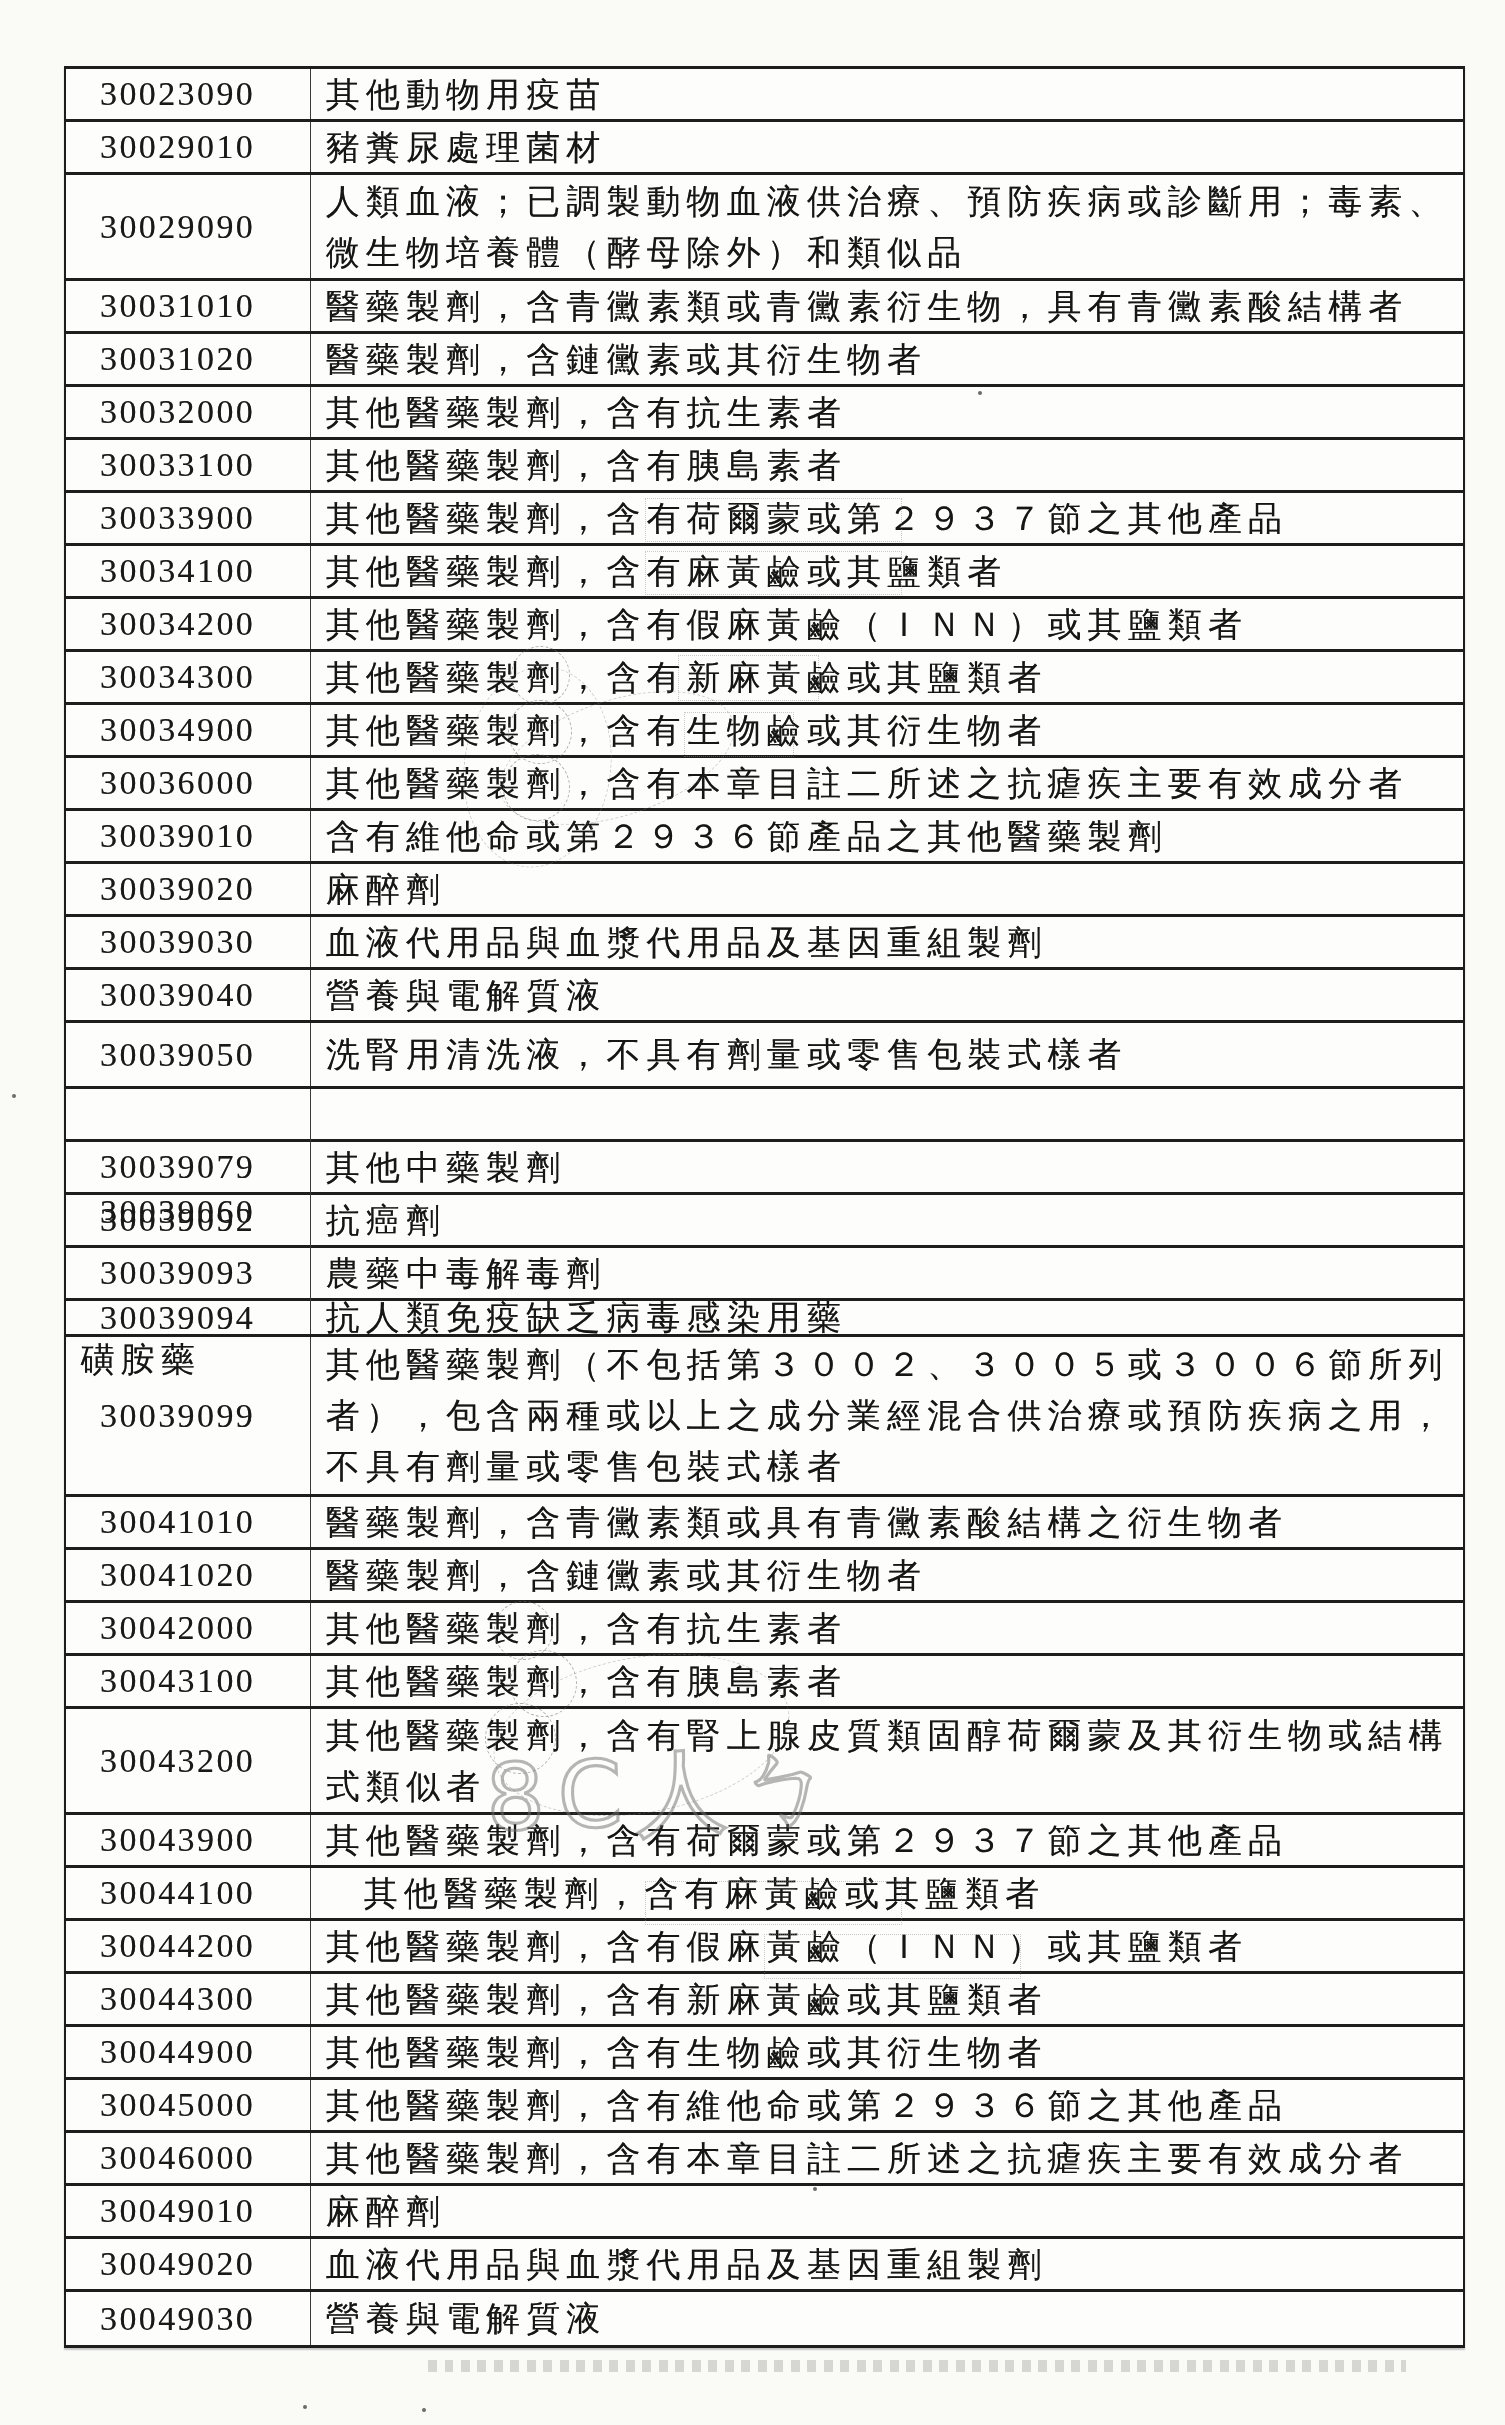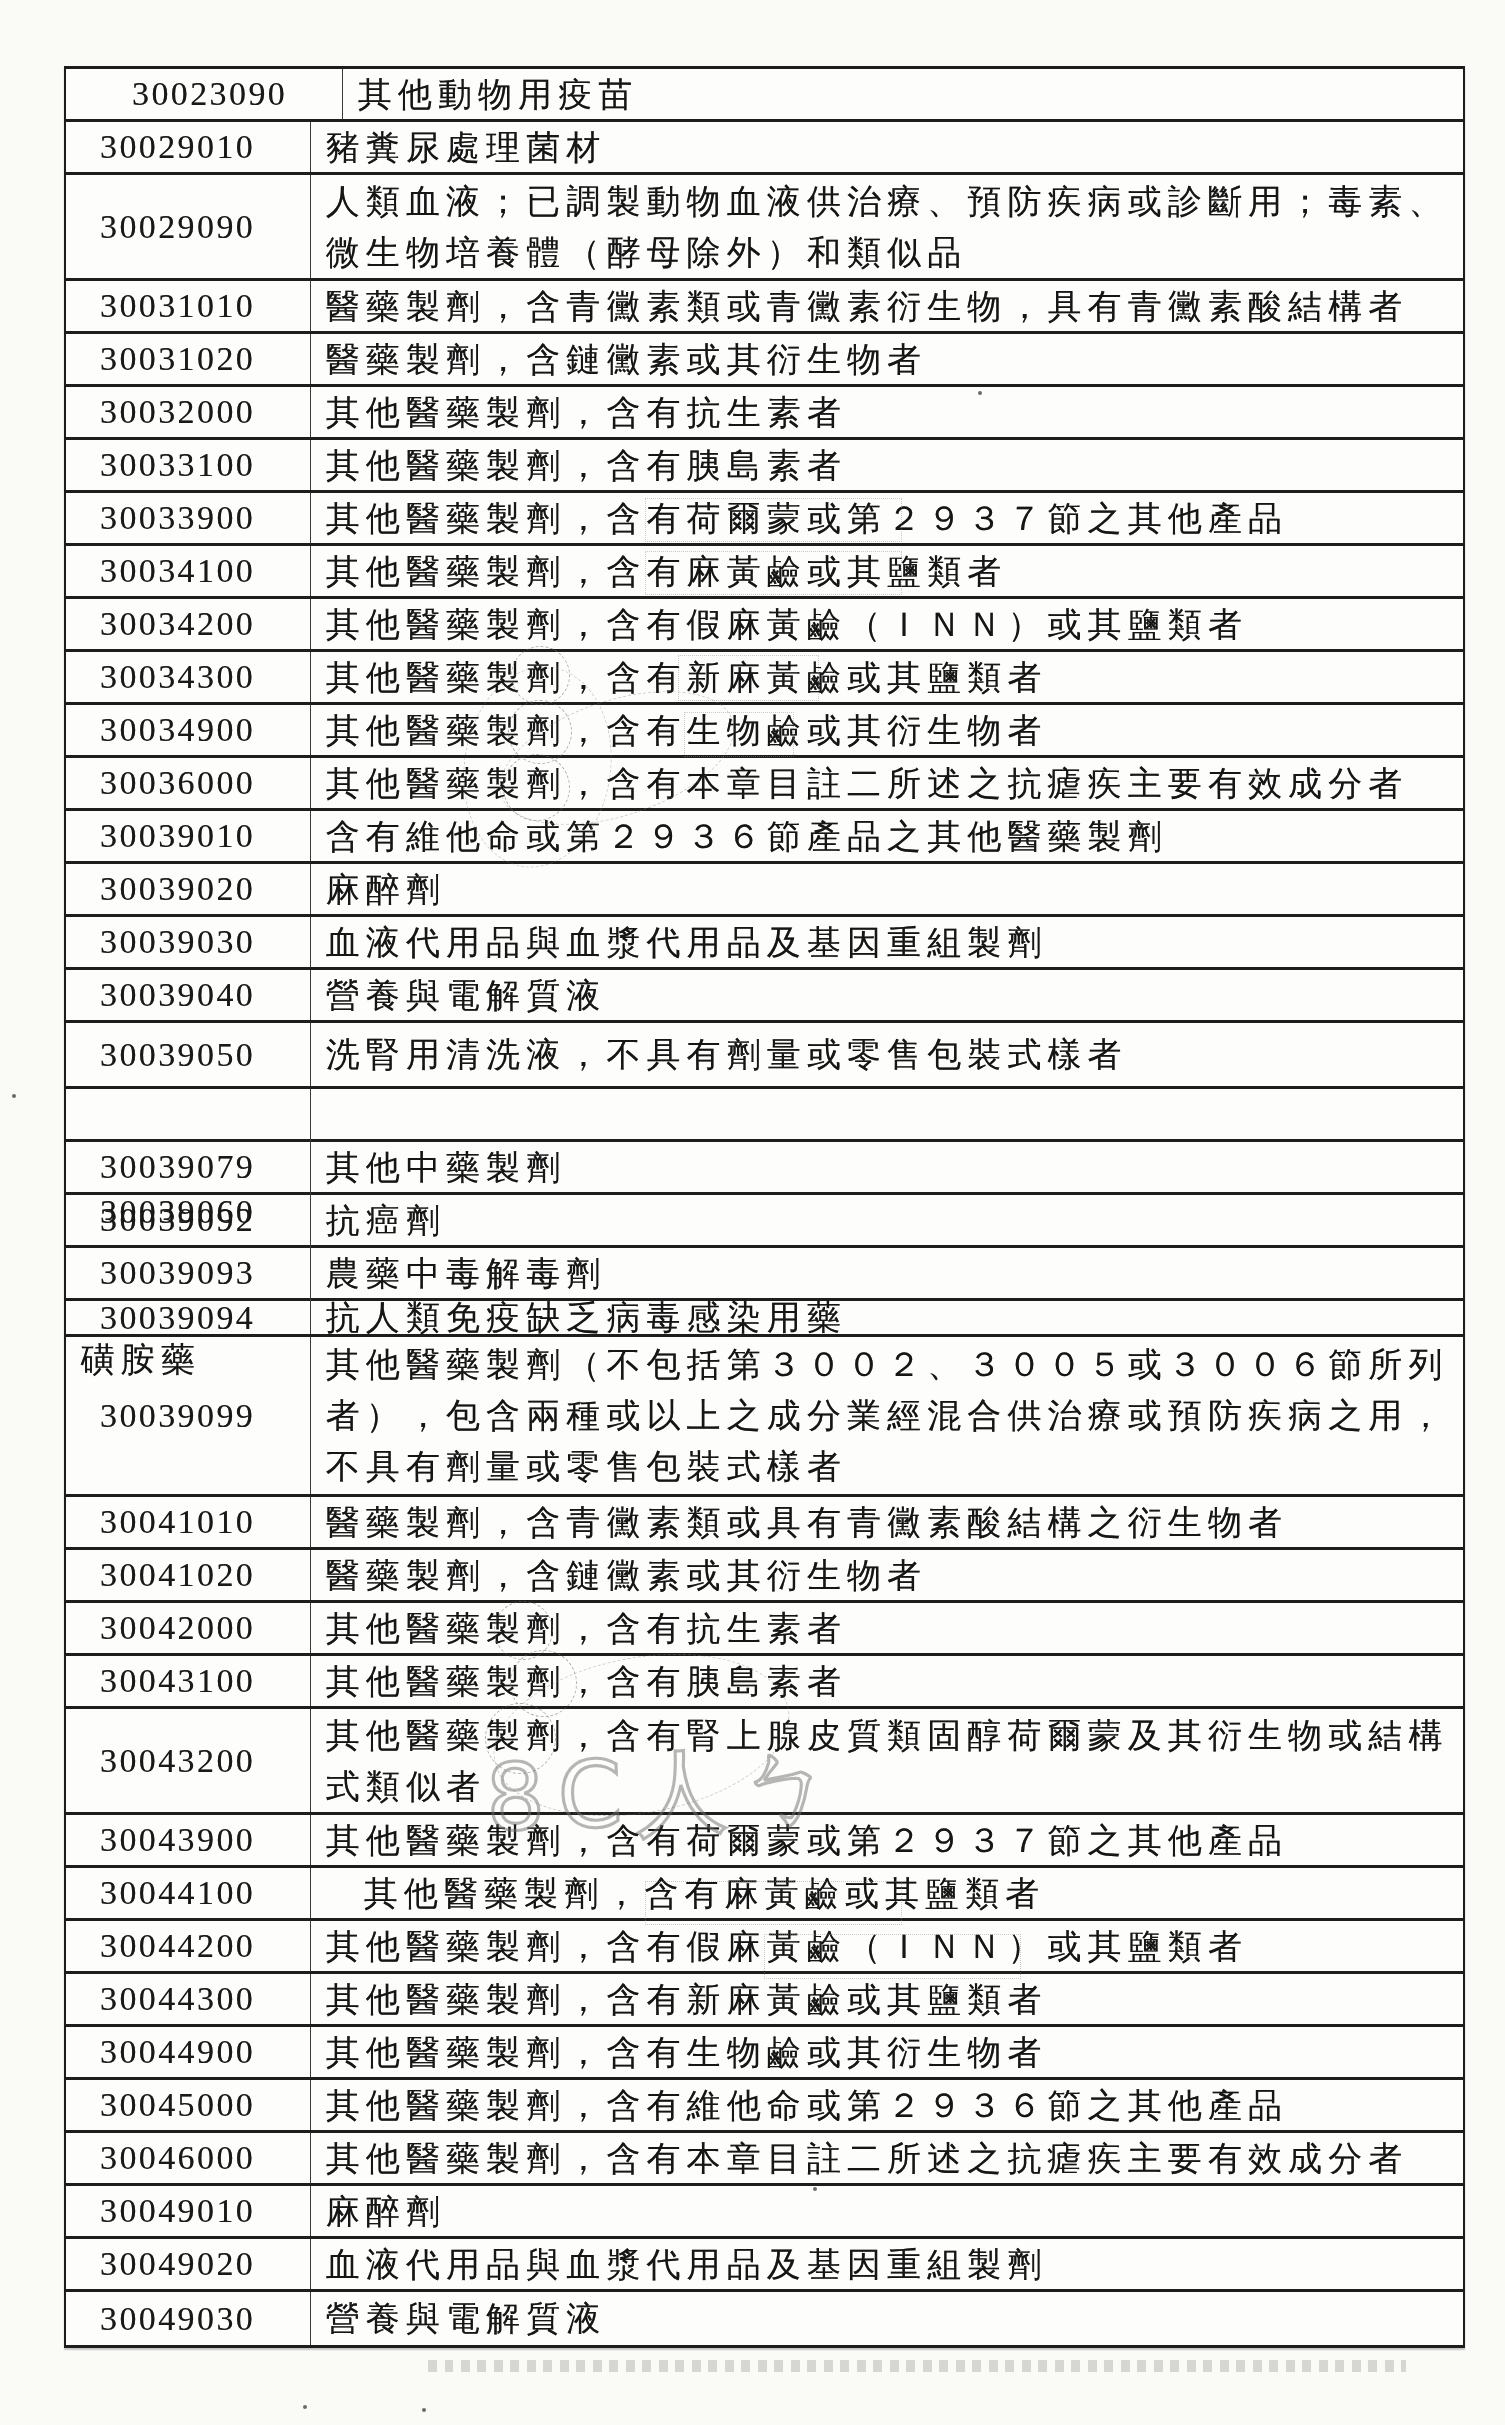--- a/index.html
+++ b/index.html
@@ -88,21 +88,21 @@
     position: absolute;
     background: repeating-linear-gradient(90deg,
       rgba(120,120,120,.28) 0 8.6px, rgba(120,120,120,0) 8.6px 16.5px);
   }
 </style>
 </head>
 <body>
 
 <div class="hs-table">
   <div id="table-body">
-      <div class="row" style="height: 53px; padding-left: 32px;">
+      <div class="row" style="height: 53px;">
         <div class="code">30023090</div>
         <div class="desc">其他動物用疫苗</div>
       </div>
       <div class="row" style="height: 53px;">
         <div class="code">30029010</div>
         <div class="desc">豬糞尿處理菌材</div>
       </div>
       <div class="row" style="height: 106px;">
         <div class="code">30029090</div>
         <div class="desc">人類血液；已調製動物血液供治療、預防疾病或診斷用；毒素、

